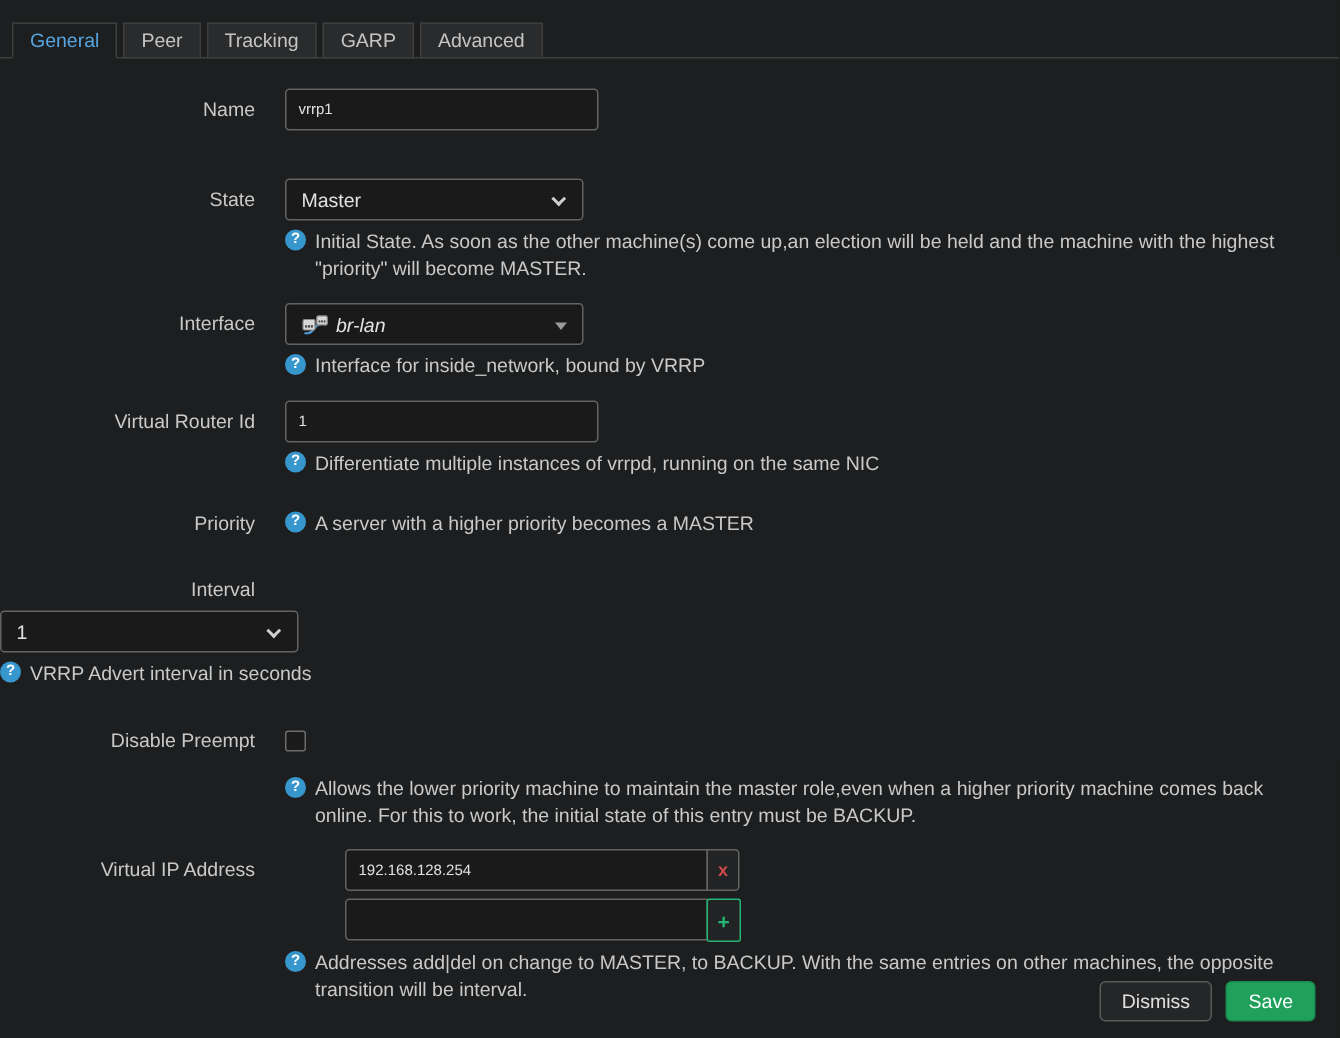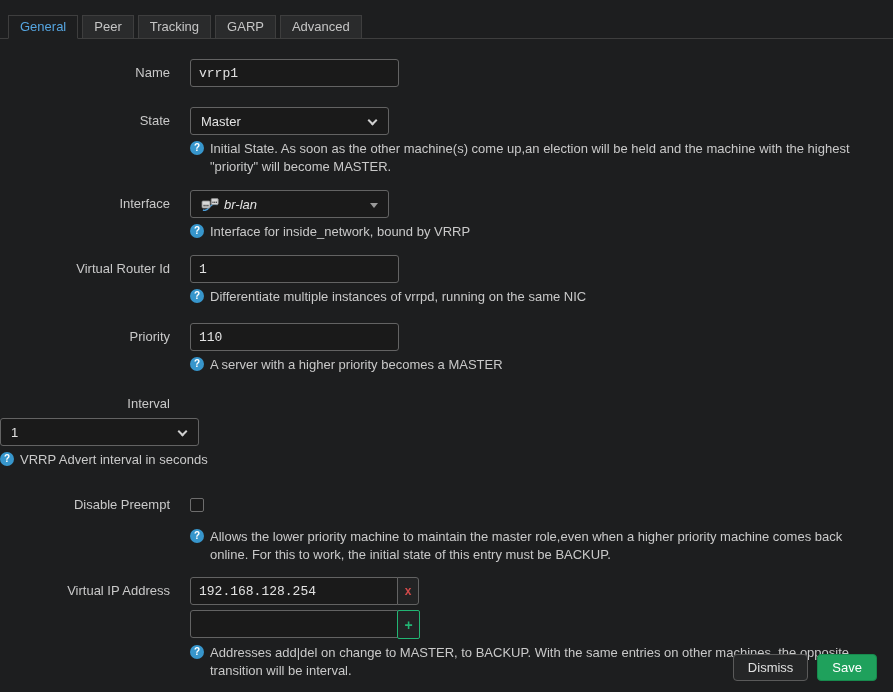--- a/index.html
+++ b/index.html
@@ -53,22 +53,22 @@
   }
   .field-col { flex:1; }
 
   .text-input {
     width:209px;
     height:28px;
     background:#1a1a1a;
     border:1px solid #636363;
     border-radius:3px;
     color:#e2e2e2;
-    font-family:Liberation Mono, monospace;
-    font-size:13px;
+    font-family:Liberation Sans, sans-serif;
+    font-size:10px;
     padding:0 8px;
     outline:none;
   }
 
   .select {
     width:199px;
     height:28px;
     background:#1a1a1a;
     border:1px solid #636363;
     border-radius:3px;
@@ -131,22 +131,23 @@
     width:14px; height:14px;
     margin-top:7px;
     background:#1a1a1a;
     border:1px solid #6d6d6d;
     border-radius:2px;
     cursor:pointer;
   }
 
   .vip-row { display:flex; margin-bottom:5px; }
   .vip-input {
-    width:208px;
+    width:242px;
     border-radius:3px 0 0 3px;
+    margin-left:40px;
   }
   .vip-btn {
     height:28px;
     width:22px;
     margin-left:-1px;
     background:#222324;
     border:1px solid #636363;
     border-radius:0 3px 3px 0;
     font-family:"Liberation Sans", sans-serif;
     font-size:12px;
@@ -158,21 +159,21 @@
   .vip-remove { color:#cf4a4a; }
   .vip-add {
     color:#22b573;
     border:1px solid #22b573;
     width:23px; height:29px;
     font-size:14px;
     border-radius:2px;
   }
 
   
-  .g-name   { margin-bottom:20px; }
+  .g-name   { margin-bottom:32px; }
   .g-state  { margin-bottom:14px; }
   .g-iface  { margin-bottom:14px; }
   .g-vrid   { margin-bottom:17px; }
   .g-prio   { margin-bottom:16px; }
   .g-intv   { margin-bottom:22px;flex-direction:column; }
   .g-pre    { margin-bottom:13px; }
   .g-vip    { margin-bottom:0; }
 
   
   .footer {
@@ -271,21 +272,20 @@
       <div class="help">
         <span class="help-icon">?</span>
         <span class="help-text">Differentiate multiple instances of vrrpd, running on the same NIC</span>
       </div>
     </div>
   </div>
 
   <div class="row g-prio">
     <div class="label-col">Priority</div>
     <div class="field-col">
-      <input class="text-input" type="text" value="110" style="">
       <div class="help">
         <span class="help-icon">?</span>
         <span class="help-text">A server with a higher priority becomes a MASTER</span>
       </div>
     </div>
   </div>
 
   <div class="row g-intv">
     <div class="label-col">Interval</div>
     <div class="field-col">

